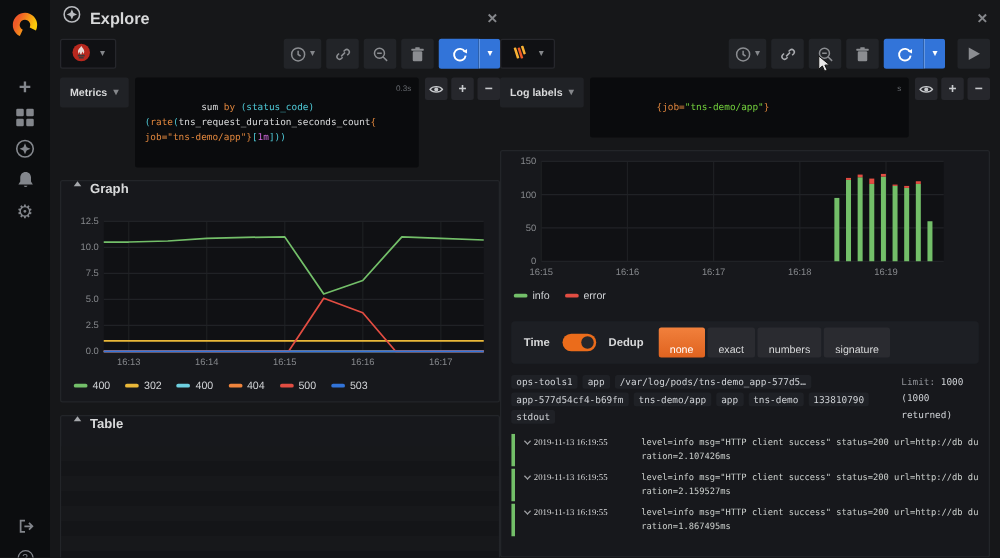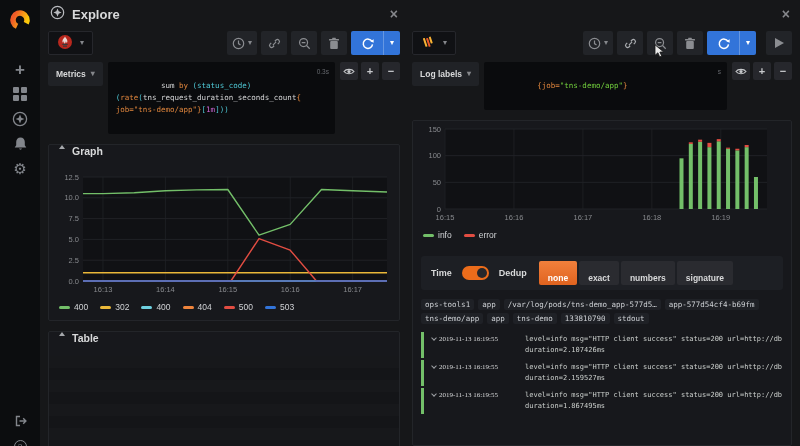--- a/index.html
+++ b/index.html
@@ -9,21 +9,21 @@
 .sidebar{width:40px;background:#0c0d0f;display:flex;flex-direction:column;align-items:center;flex-shrink:0}
 .logo{width:40px;height:40px;display:flex;align-items:center;justify-content:center;cursor:pointer}
 .side-top{display:flex;flex-direction:column;align-items:center;gap:7px;margin-top:20px}
 .side-bottom{margin-top:auto;display:flex;flex-direction:column;align-items:center;gap:7px;margin-bottom:-9px}
 .sicon{width:18px;height:18px;display:flex;align-items:center;justify-content:center;color:#83868c;cursor:pointer;font-size:15px}
 .plus{font-size:17px;font-weight:bold;line-height:1}
 .grid4{display:grid;grid-template-columns:6px 6px;grid-template-rows:6px 6px;gap:2px}
 .grid4 span{background:#83868c;border-radius:1px}
 .help-c{width:13px;height:13px;border:1.2px solid #83868c;border-radius:50%;font-size:8px;display:flex;align-items:center;justify-content:center;color:#83868c}
 
-.panes{flex:1;display:flex;gap:12px;padding:0 8px;min-width:0}
+.panes{flex:1;display:flex;padding:0 8px;min-width:0}
 .pane{display:flex;flex-direction:column;min-width:0}
 .pane-left{width:352px;flex-shrink:0}
 .pane-right{flex:1;overflow:hidden}
 .pane-header{height:28px;display:flex;align-items:center;gap:7px;padding:0 2px;flex-shrink:0}
 .pane-title{font-size:13px;font-weight:bold}
 .close-x{margin-left:auto;color:#85878b;font-size:14px;font-weight:bold;cursor:pointer;line-height:1}
 
 .toolbar{height:26px;display:flex;align-items:center;margin-top:2px;flex-shrink:0}
 .ds-btn{height:24px;background:#101114;border:1px solid #26272c;border-radius:2px;display:flex;align-items:center;gap:7px;padding:0 8px;cursor:pointer}
 .caret{color:#85878b;font-size:8px;line-height:1}
@@ -53,21 +53,21 @@
 .leg-dash{width:11px;height:3px;border-radius:1.5px;display:inline-block}
 .table-body{height:120px;background:repeating-linear-gradient(180deg,#17181b 0 12px,#141518 12px 24px)}
 
 .logs-panel{flex:1;display:flex;flex-direction:column;overflow:hidden}
 .logs-h{height:26px;border-bottom:1px solid #232529;display:flex;align-items:center;padding:0 10px;font-size:10.5px;font-weight:bold;flex-shrink:0}
 .controls{display:flex;align-items:center;gap:10px;margin:8px 8px 0;background:#1d1f24;border-radius:3px;padding:5px 10px;flex-shrink:0}
 .ctl-label{font-size:9px;font-weight:bold}
 .toggle{width:27px;height:14px;border-radius:8px;background:#eb6c1b;position:relative;cursor:pointer;flex-shrink:0}
 .toggle .knob{position:absolute;right:2px;top:2px;width:10px;height:10px;border-radius:50%;background:#26272b}
 .dedup-group{display:flex;gap:2px;margin-left:2px}
-.dedup-opt{height:20px;padding:12px 9px;border:none;border-radius:2px;background:#2a2b30;color:#d8d9da;font-size:8.5px;font-weight:bold;cursor:pointer}
+.dedup-opt{height:20px;padding:12px 9px;border:none;border-radius:2px;background:#2a2b30;color:#d8d9da;font-size:8.5px;font-weight:normal;cursor:pointer}
 .dedup-opt.sel{background:linear-gradient(#f1803c,#e0631f);color:#fff}
 .meta{display:flex;gap:8px;margin:9px 8px 0;font-size:8px;flex-shrink:0}
 .meta-label{color:#8e9196;width:46px;flex-shrink:0;line-height:1.5}
 .chips{flex:1;display:flex;flex-wrap:wrap;gap:3px 4px;align-content:flex-start;min-width:0}
 .chip{background:#1f2126;border-radius:2px;padding:1px 4px;font-family:"DejaVu Sans Mono",monospace;font-size:7.5px;color:#cfd2d6;cursor:pointer;white-space:nowrap}
 .limit{width:62px;flex-shrink:0;font-family:"DejaVu Sans Mono",monospace;font-size:7.5px;line-height:1.7;color:#cfd2d6}
 .limit .lab{color:#8e9196}
 .logrows{margin:8px 8px 0;overflow:hidden;flex:1}
 .logrow{display:flex;border-left:3px solid #73bf69;padding:2px 0 2px 4px;margin-bottom:2px;cursor:pointer;align-items:flex-start}
 .chev{width:11px;flex-shrink:0;margin-top:2px;display:flex;justify-content:center}
@@ -446,20 +446,21 @@
               <span class="chip">ops-tools1</span>
               <span class="chip">app</span>
               <span class="chip">/var/log/pods/tns-demo_app-577d5…</span>
               <span class="chip">app-577d54cf4-b69fm</span>
               <span class="chip">tns-demo/app</span>
               <span class="chip">app</span>
               <span class="chip">tns-demo</span>
               <span class="chip">133810790</span>
               <span class="chip">stdout</span>
             </span>
+          <span class="limit"><span class="lab">Limit:</span> <span>1000 (1000 returned)</span></span>
         </div>
 
         <div class="logrows">
             <div class="logrow">
               <span class="chev">
                 <i></i>
               </span>
               <span class="lr-ts">2019-11-13 16:19:55</span>
               <span class="lr-msg">level=info msg="HTTP client success" status=200 url=http://db duration=2.107426ms</span>
             </div>

